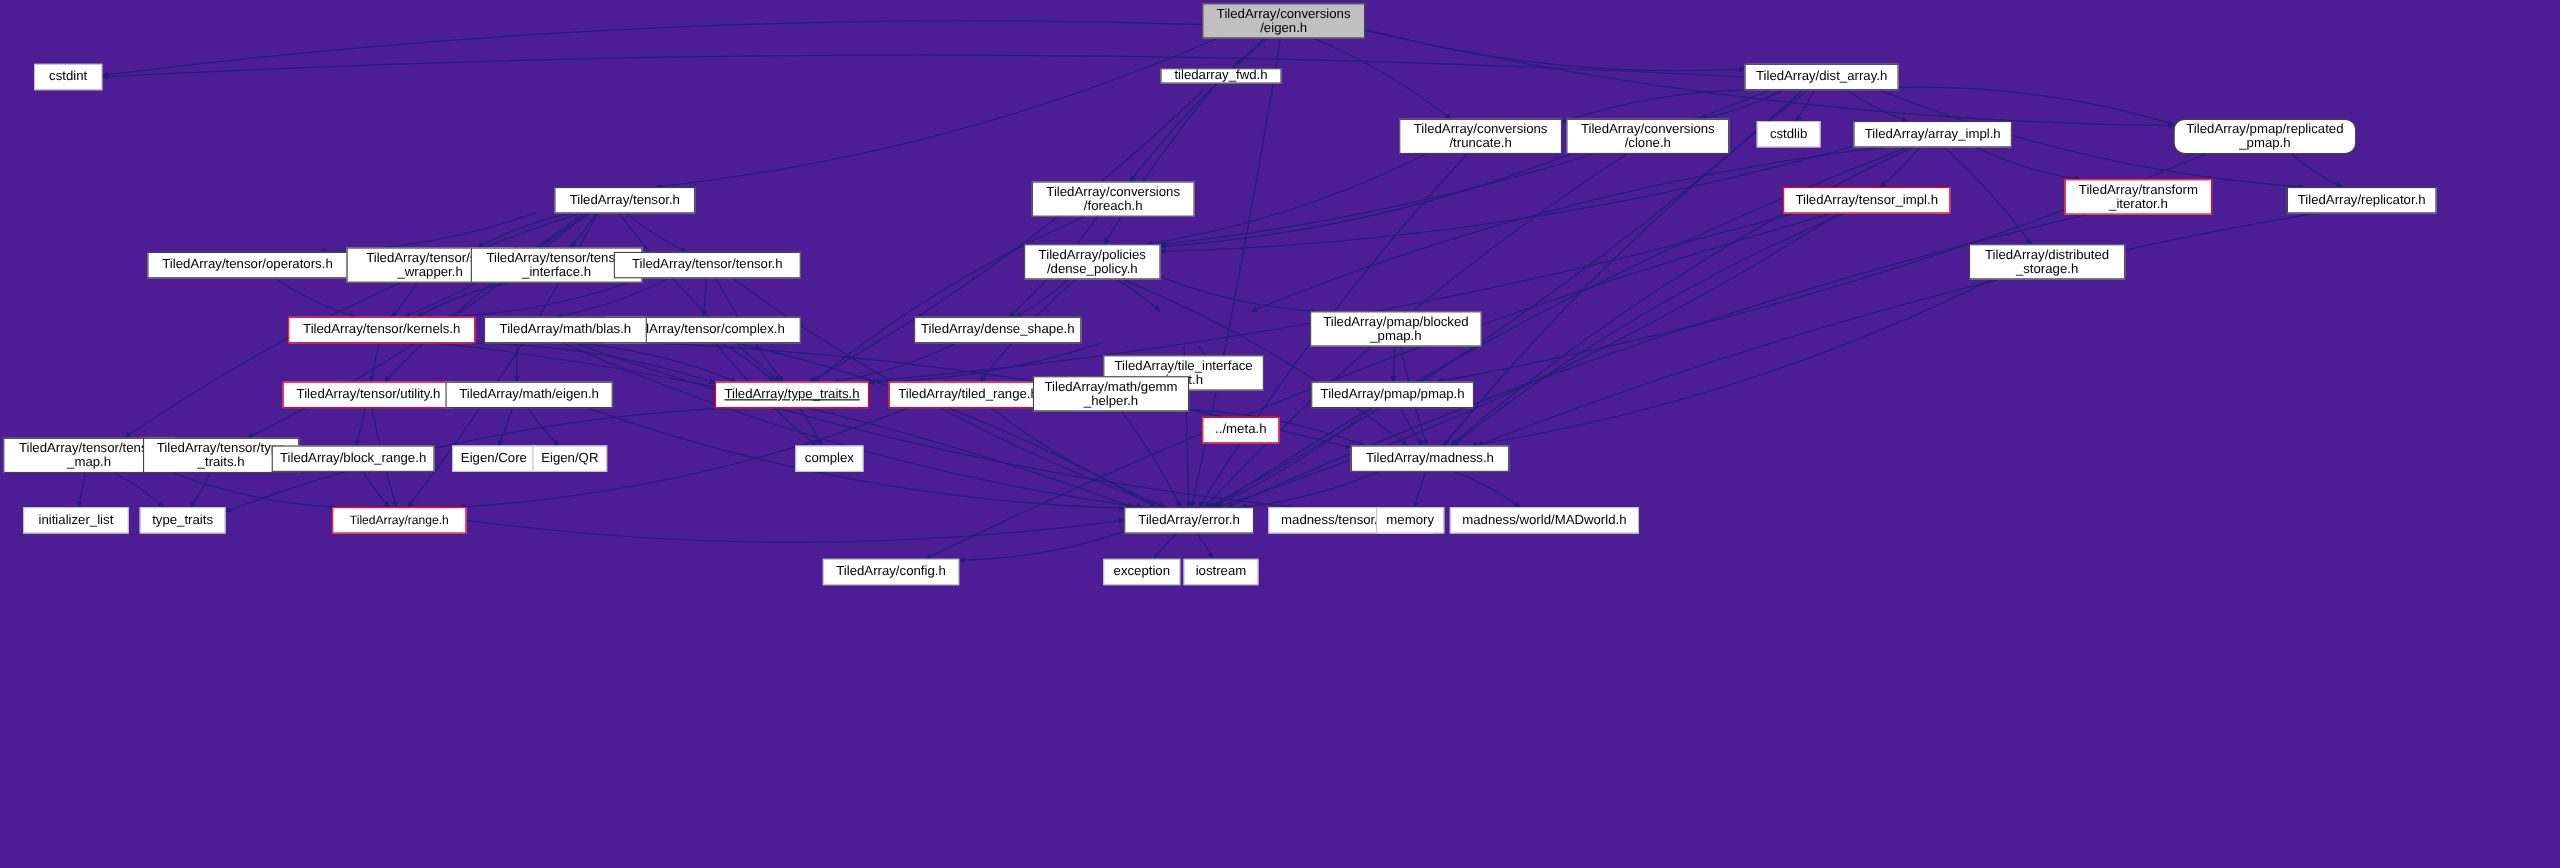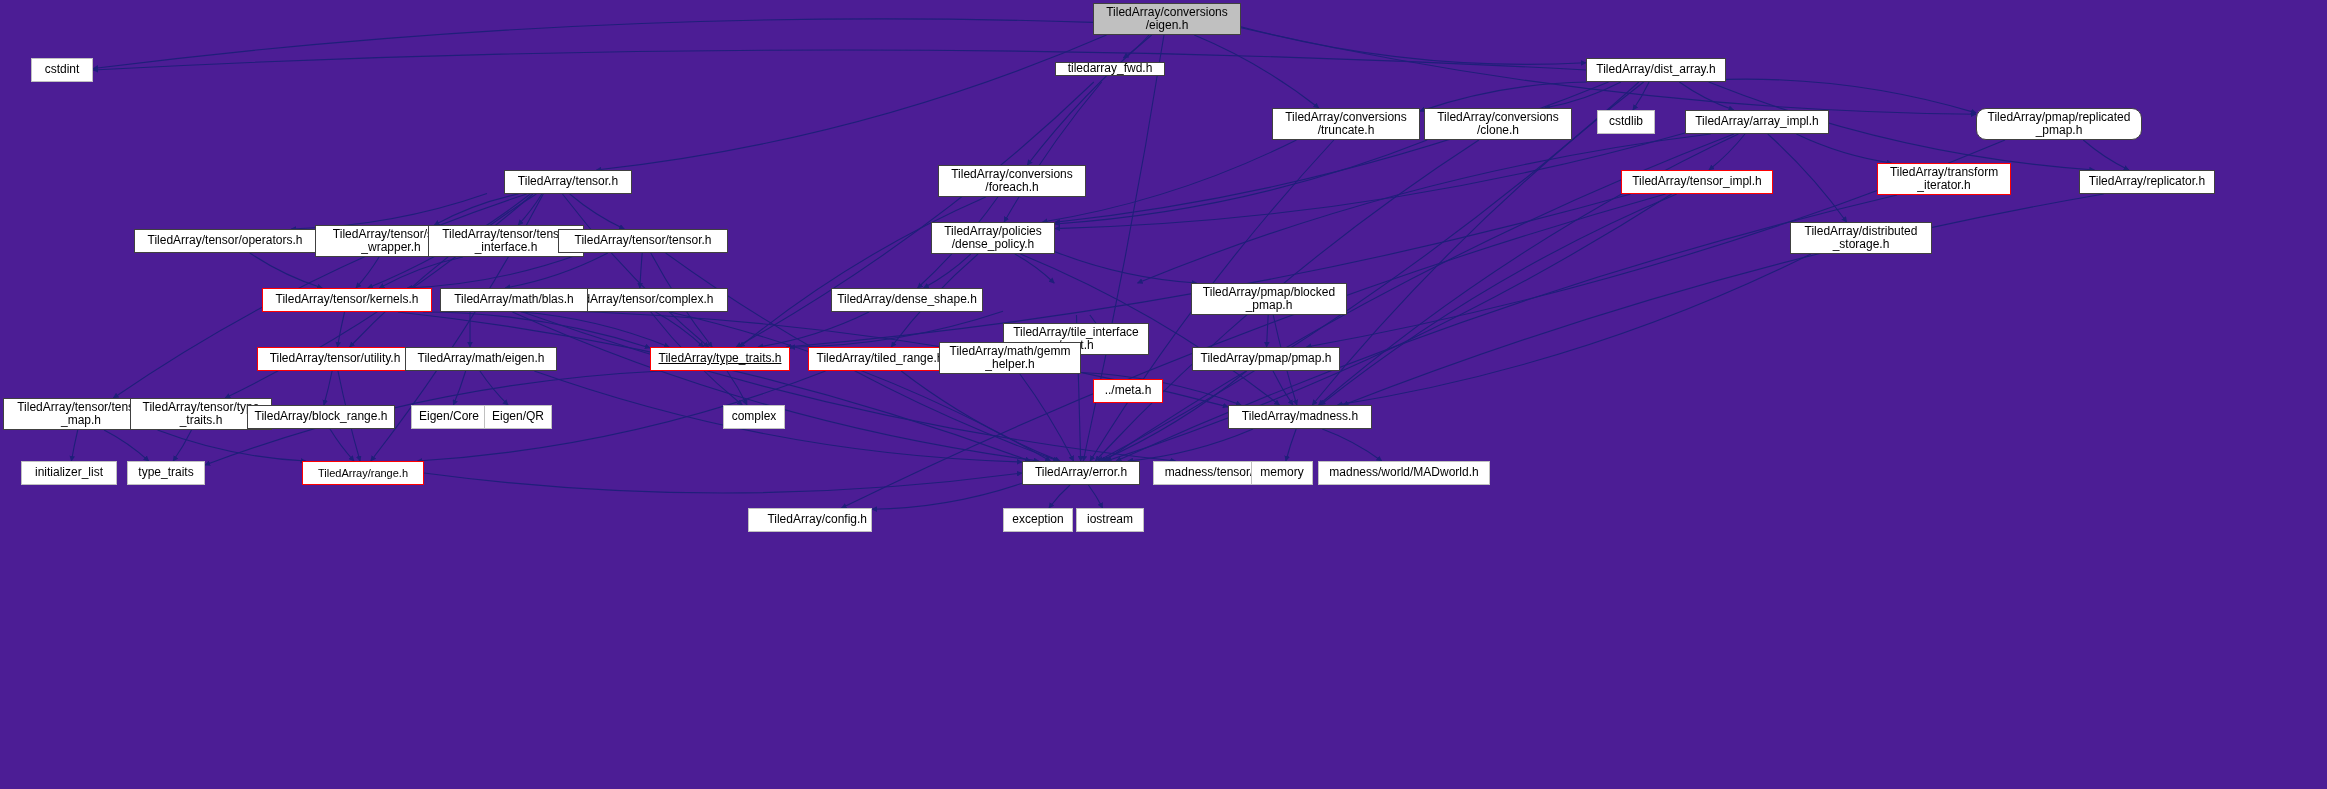--- a/index.html
+++ b/index.html
@@ -191,17 +191,17 @@
       <div class="node b-grey" style="left: 484px; top: 405px; width: 68px; height: 24px; font-size: 12px;"><span class="lbl">Eigen/QR</span></div>
       <div class="node b-grey" style="left: 723px; top: 405px; width: 62px; height: 24px; font-size: 12px;"><span class="lbl">complex</span></div>
       <div class="node b-black" style="left: 1228px; top: 405px; width: 144px; height: 24px; font-size: 12px;"><span class="lbl">TiledArray/madness.h</span></div>
       <div class="node b-grey" style="left: 21px; top: 461px; width: 96px; height: 24px; font-size: 12px;"><span class="lbl">initializer_list</span></div>
       <div class="node b-grey" style="left: 127px; top: 461px; width: 78px; height: 24px; font-size: 12px;"><span class="lbl">type_traits</span></div>
       <div class="node b-red" style="left: 302px; top: 461px; width: 122px; height: 24px; font-size: 11px;"><span class="lbl">TiledArray/range.h</span></div>
       <div class="node b-black" style="left: 1022px; top: 461px; width: 118px; height: 24px; font-size: 12px;"><span class="lbl">TiledArray/error.h</span></div>
       <div class="node b-grey" style="left: 1153px; top: 461px; width: 150px; height: 24px; font-size: 12px;"><span class="lbl">madness/tensor/cblas.h</span></div>
       <div class="node b-grey" style="left: 1251px; top: 461px; width: 62px; height: 24px; font-size: 12px;"><span class="lbl">memory</span></div>
       <div class="node b-grey" style="left: 1318px; top: 461px; width: 172px; height: 24px; font-size: 12px;"><span class="lbl">madness/world/MADworld.h</span></div>
-      <div class="node b-grey" style="left: 748px; top: 508px; width: 124px; height: 24px; font-size: 12px; justify-content: flex-end;"><span class="lbl">TiledArray/config.h</span></div>
+      <div class="node b-grey" style="left: 748px; top: 508px; width: 124px; height: 24px; font-size: 12px;"><span class="lbl">TiledArray/config.h</span></div>
       <div class="node b-grey" style="left: 1003px; top: 508px; width: 70px; height: 24px; font-size: 12px;"><span class="lbl">exception</span></div>
       <div class="node b-grey" style="left: 1076px; top: 508px; width: 68px; height: 24px; font-size: 12px;"><span class="lbl">iostream</span></div>
     </div>
 </div>
 
 </body></html>

